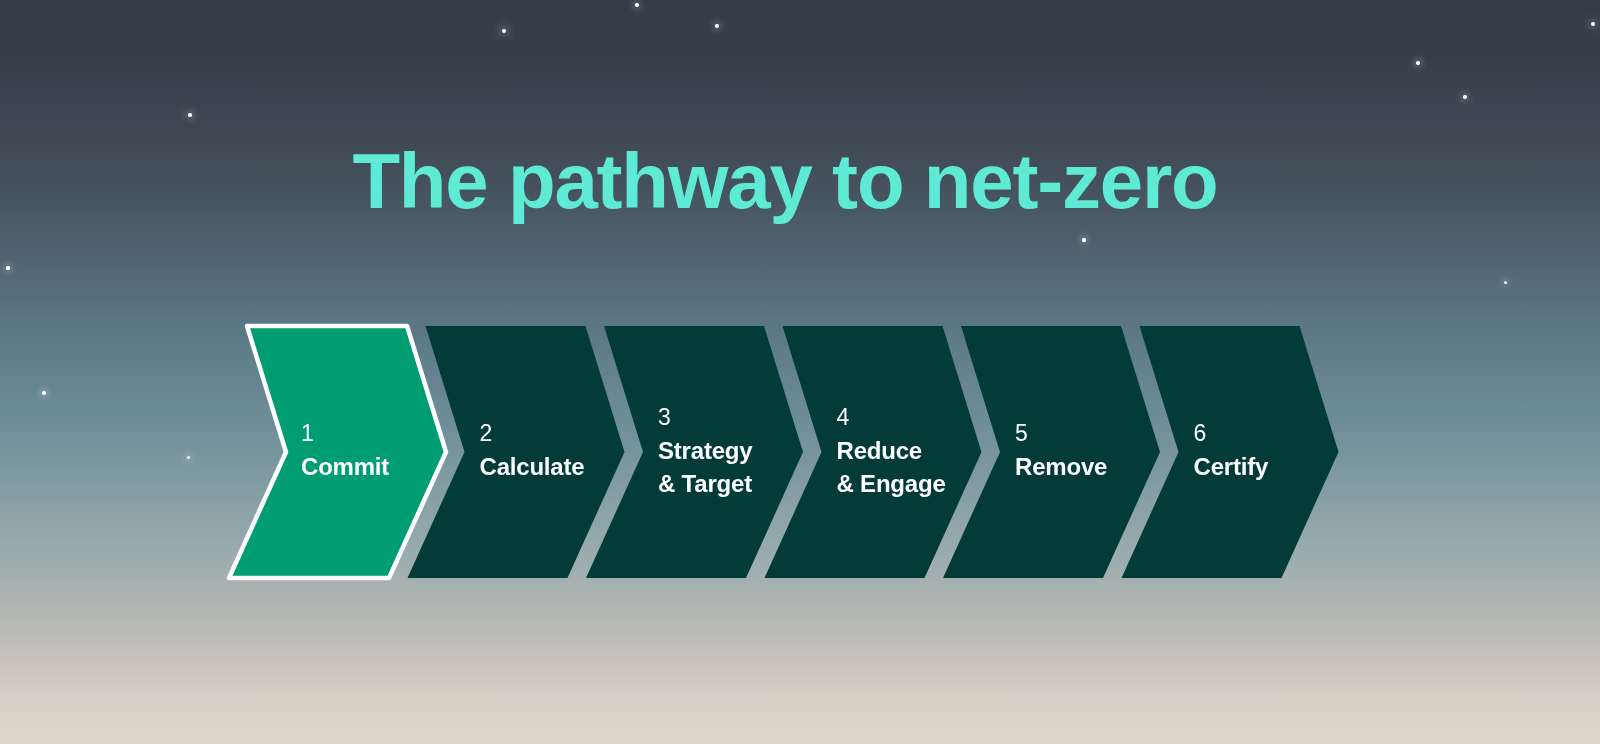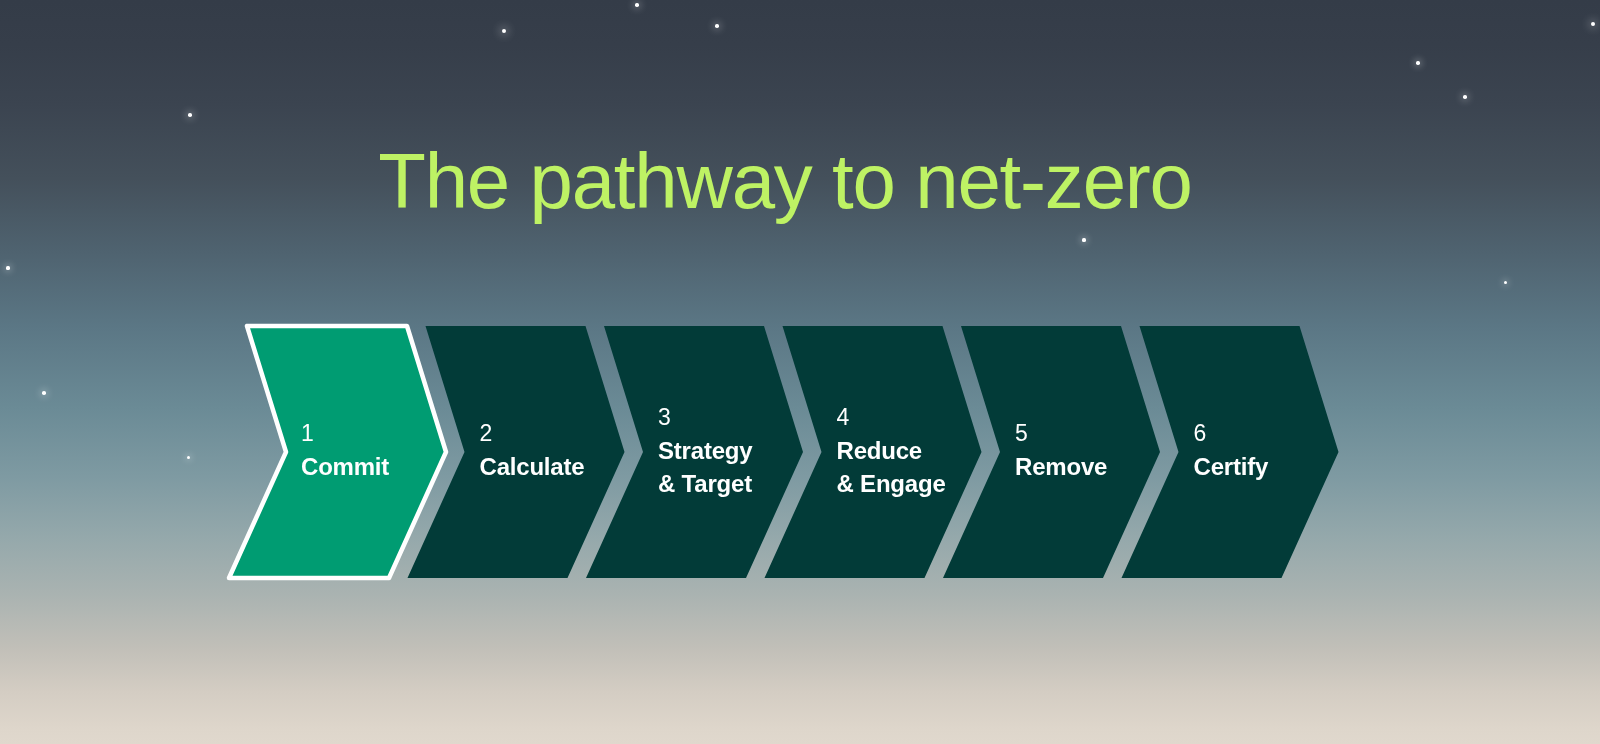--- a/index.html
+++ b/index.html
@@ -62,25 +62,25 @@
     position:absolute;
     left:0;
     top:142px;
     width:1570px;
     text-align:center;
     z-index:5;
   }
 
   #page-title {
     display:inline-block;
-    color:#bef264;
+    color:#5eead4;
     font-family:"Liberation Sans", sans-serif;
     font-size:78px;
     line-height:1.0;
-    font-weight:400;
+    font-weight:700;
     letter-spacing:-1.2px;
     white-space:nowrap;
   }
 
   
   #pathway {
     position:absolute;
     left:0;
     top:322px;
     width:1600px;

